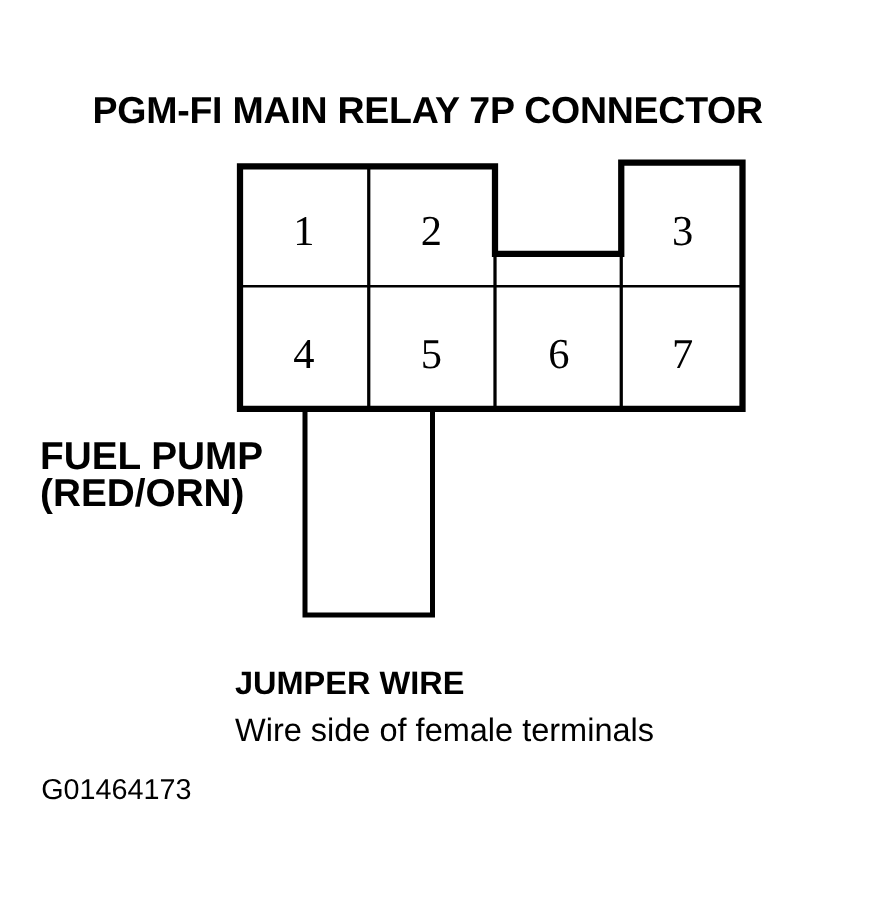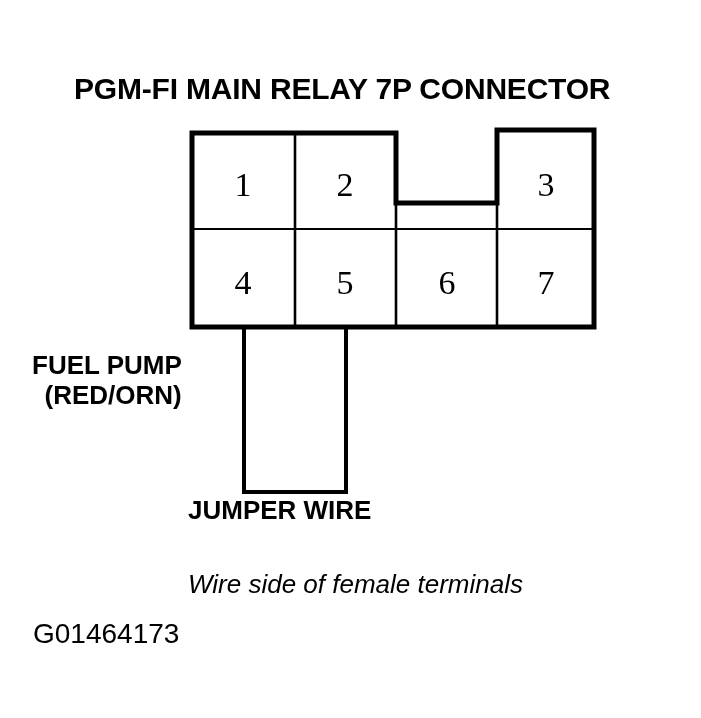--- a/index.html
+++ b/index.html
@@ -15,73 +15,71 @@
     overflow: hidden;
     font-family: "Liberation Sans", sans-serif;
     color: #000000;
   }
 
   .diagram-root {
     position: absolute;
     left: 0; top: 0;
     width: 701px;
     height: 551px;
-    text-align: right;
   }
 
   
   .title {
     position: absolute;
     left: 74px;
     top: 74px;
     font-size: 30px;
     font-weight: bold;
     letter-spacing: -0.2px;
     white-space: nowrap;
     line-height: 1;
   }
 
   .label-block {
     position: absolute;
-    font-size: 26px;
+    font-size: 31px;
     font-weight: bold;
     line-height: 30px;
     white-space: nowrap;
   }
   .label-fuel-pump { left: 32px; top: 350px; }
   .label-ig1       { left: 356px; top: 350px; }
 
   .label-line { display: block; }
 
   .label-jumper {
     position: absolute;
     left: 188px;
-    top: 496px;
+    top: 532px;
     font-size: 26px;
     font-weight: bold;
     white-space: nowrap;
     line-height: 1.15;
   }
 
   .caption {
     position: absolute;
     left: 188px;
     top: 570px;
     font-size: 26px;
     font-weight: normal;
     white-space: nowrap;
     line-height: 1.15;
-    font-style: italic;
   }
 
   .image-code {
     position: absolute;
     left: 33px;
     top: 618px;
-    font-size: 28px;
+    font-size: 23px;
     font-weight: normal;
     white-space: nowrap;
     line-height: 1.15;
   }
 
   
   .connector-svg {
     position: absolute;
     left: 0;
     top: 0;

